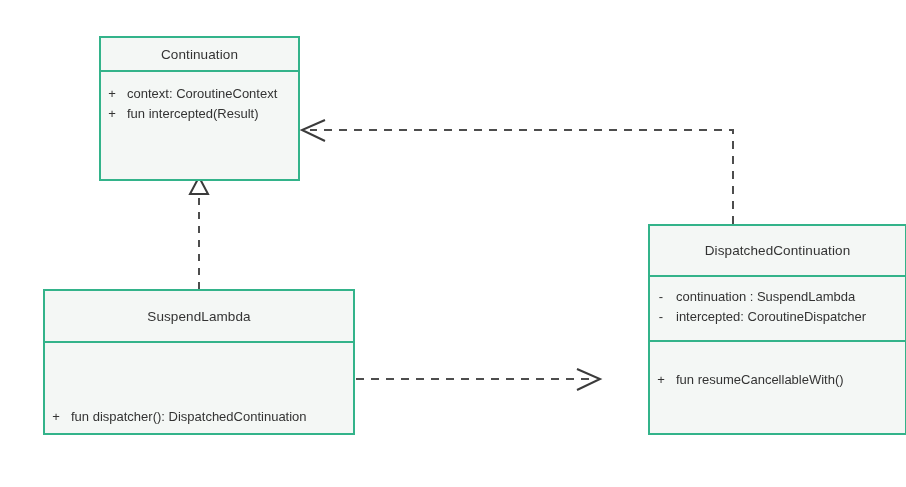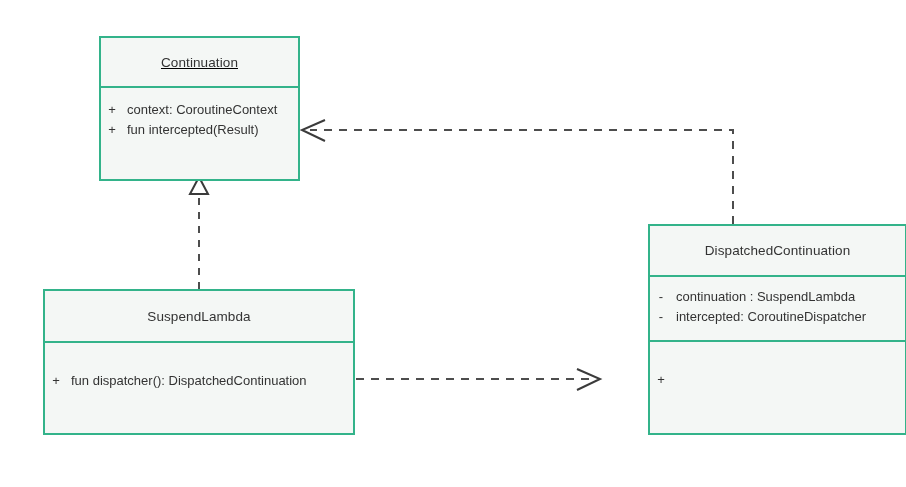--- a/index.html
+++ b/index.html
@@ -72,24 +72,24 @@
     font-size: 13px;
     color: #333333;
   }
   .uml-member-label {
     padding-left: 4px;
   }
   
   #class-continuation {
     left: 99px; top: 36px; width: 201px; height: 145px;
   }
-  #class-continuation .uml-title-compartment { height: 50px; text-decoration: underline; }
+  #class-continuation .uml-title-compartment { height: 34px; }
 
   #class-suspendlambda {
-    left: 43px; top: 289px; width: 312px; height: 146px;
+    left: 43px; top: 289px; width: 312px; height: 146px; gap: 36px;
   }
   #class-suspendlambda .uml-title-compartment { height: 52px; }
 
   #class-dispatchedcontinuation {
     left: 601px; top: 224px; width: 259px; height: 211px; margin-left: 47px;
   }
   #class-dispatchedcontinuation .uml-title-compartment { height: 51px; }
   #class-dispatchedcontinuation .uml-compartment.attrs {
     flex: 0 0 63px;
     padding-top: 10px;
@@ -165,17 +165,18 @@
         <span class="uml-member-label">continuation : SuspendLambda</span>
       </div>
       <div class="uml-member">
         <span class="uml-visibility">-</span>
         <span class="uml-member-label">intercepted: CoroutineDispatcher</span>
       </div>
     </div>
     <div class="uml-compartment ops">
       <div class="uml-member">
         <span class="uml-visibility">+</span>
+        <span class="uml-member-label">fun resumeCancellableWith()</span>
       </div>
     </div>
   </div>
 
 </div>
 
 </body></html>

